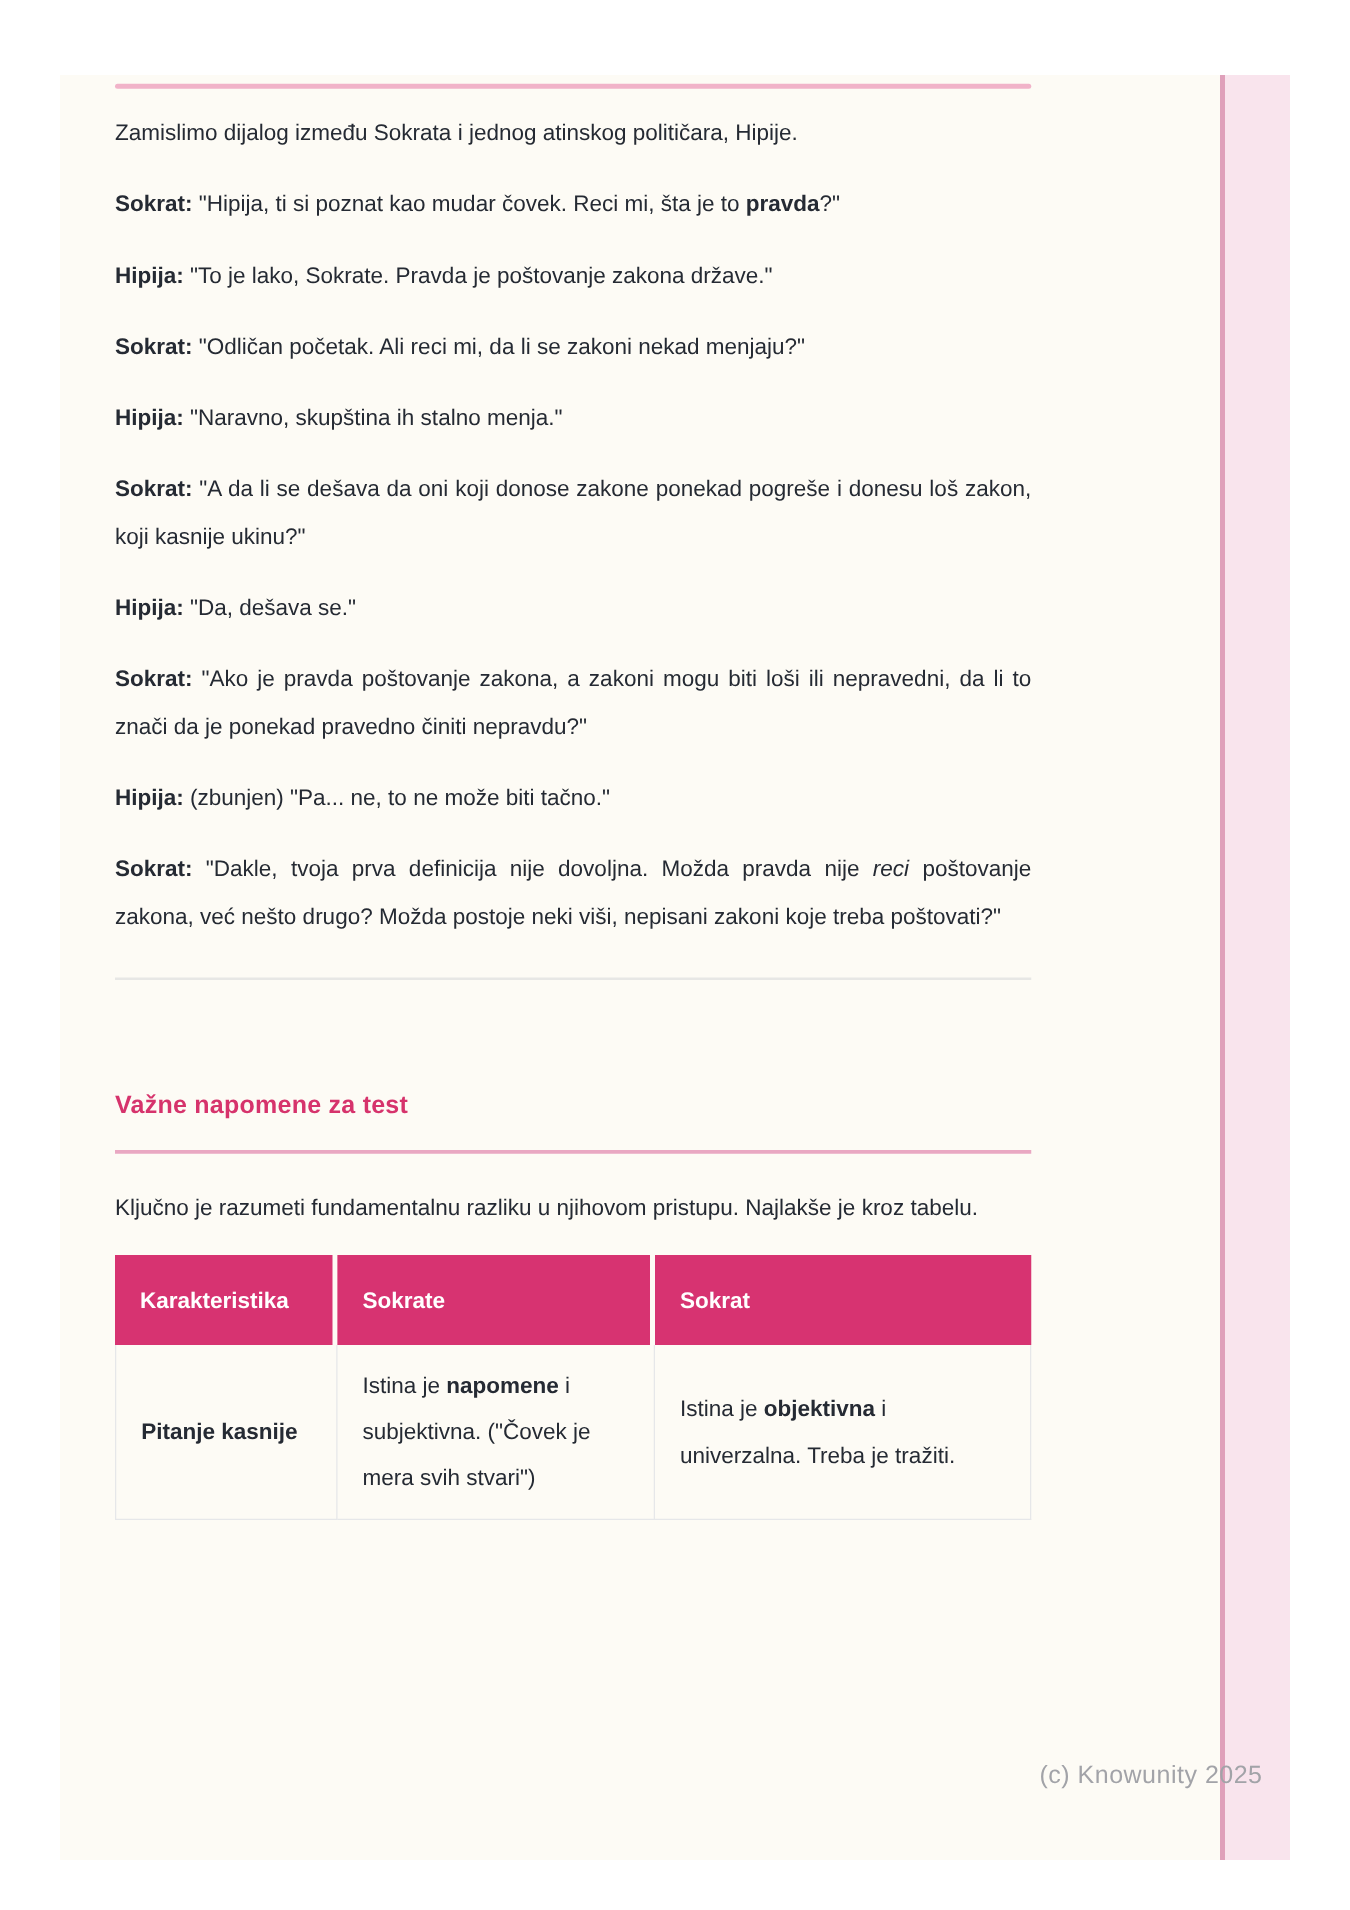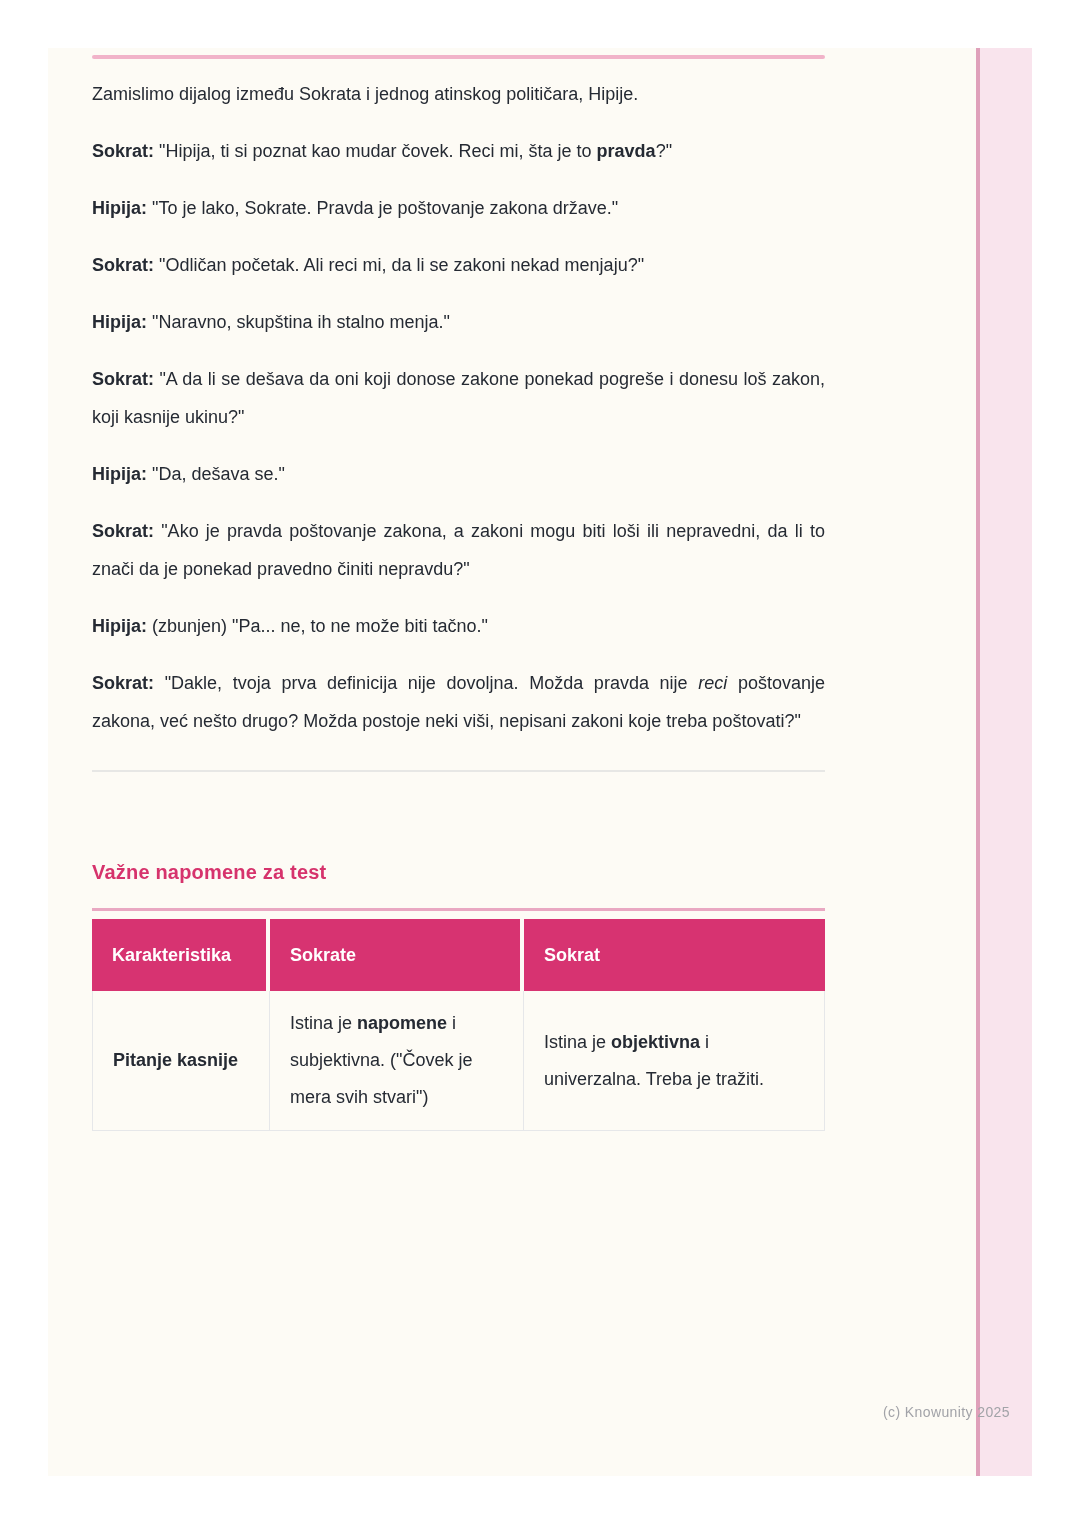--- a/index.html
+++ b/index.html
@@ -10,21 +10,21 @@
     --pageBg:#fdfbf5; --rowAltBg:#f3f5f7; --tableBorder:#e6e7e9;
     --text:#252a33; --watermarkColor:#a2a3a8;
   }
   html,body{margin:0;padding:0;}
   body{
     width:1080px;height:1528px;background:#ffffff;overflow:hidden;
     font-family:"Liberation Sans","DejaVu Sans",sans-serif;color:var(--text);
     position:relative;
   }
   .page-card{
-    position:absolute;left:48px;top:48px;width:984px;height:1428px;
+    position:absolute;left:48px;top:60px;width:984px;height:1428px;
     background:var(--pageBg);overflow:hidden;
   }
   .pink-stripe{
     position:absolute;top:0;right:0;width:56px;height:100%;
     background:var(--stripeBg);border-left:4px solid var(--stripeEdge);
     box-sizing:border-box;
   }
   .content{position:relative;padding:7px 0 0 44px;width:733px;}
   .top-rule{height:4px;background:var(--topRule);border-radius:2px;margin-bottom:16px;}
   .para{font-size:18px;line-height:38px;margin:0 0 19px;}
@@ -56,21 +56,21 @@
   }
   .compare-table th:not(:last-child){border-right:4px solid var(--pageBg);}
   .compare-table td{
     font-size:18px;line-height:37px;padding:14px 20px;vertical-align:middle;
     border-right:1px solid var(--tableBorder);border-bottom:1px solid var(--tableBorder);
   }
   .compare-table td:first-child{border-left:1px solid var(--tableBorder);}
   .compare-table tbody tr:nth-child(even){background:var(--rowAltBg);}
   .watermark{
     position:absolute;right:22px;bottom:56px;z-index:2;
-    font-size:14px;color:var(--watermarkColor);letter-spacing:.4px;
+    font-size:20px;color:var(--watermarkColor);letter-spacing:.4px;
   }
 </style>
 </head>
 <body>
 
 <div class="page-card">
 
   <div class="content">
 
     <div class="top-rule"></div>
@@ -97,20 +97,21 @@
 
         <p class="para dialog-line justify"><strong class="speaker">Sokrat:</strong><span class="line-text"> "Dakle, tvoja prva definicija nije dovoljna. Možda pravda nije <span class="i">reci</span> poštovanje zakona, već nešto drugo? Možda postoje neki viši, nepisani zakoni koje treba poštovati?"</span></p>
       </div>
 
 
     <hr class="gray-divider">
 
     <h1 class="section-heading">Važne napomene za test</h1>
     <div class="heading-rule"></div>
 
+    <p class="para section-intro">Ključno je razumeti fundamentalnu razliku u njihovom pristupu. Najlakše je kroz tabelu.</p>
 
     <table class="compare-table">
       <colgroup>
           <col style="width: 178px;">
           <col style="width: 254px;">
           <col style="width: 301px;">
         </colgroup>
       <thead>
         <tr>
             <th>Karakteristika</th>

